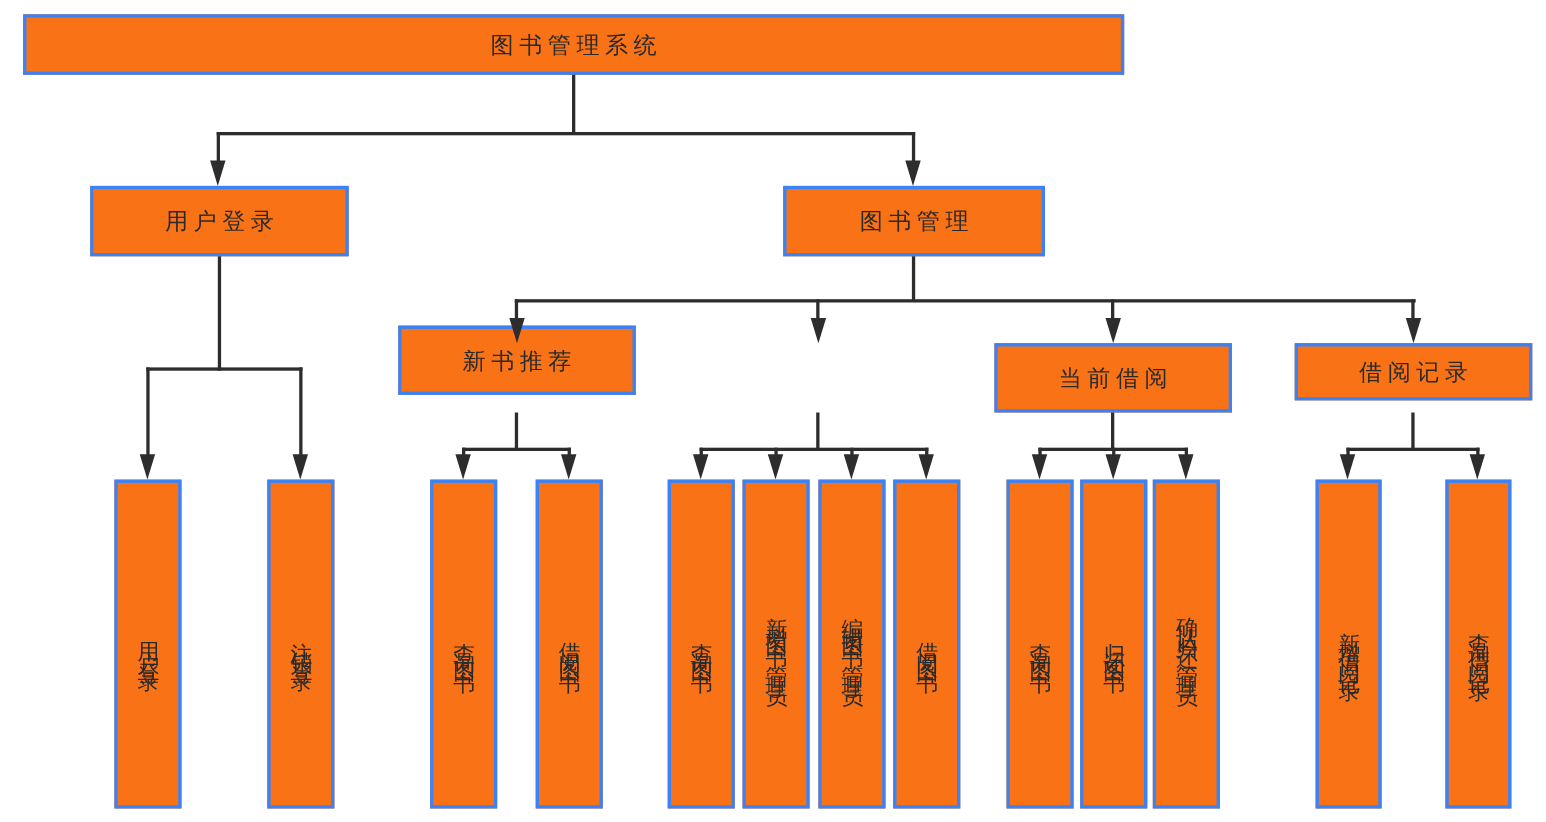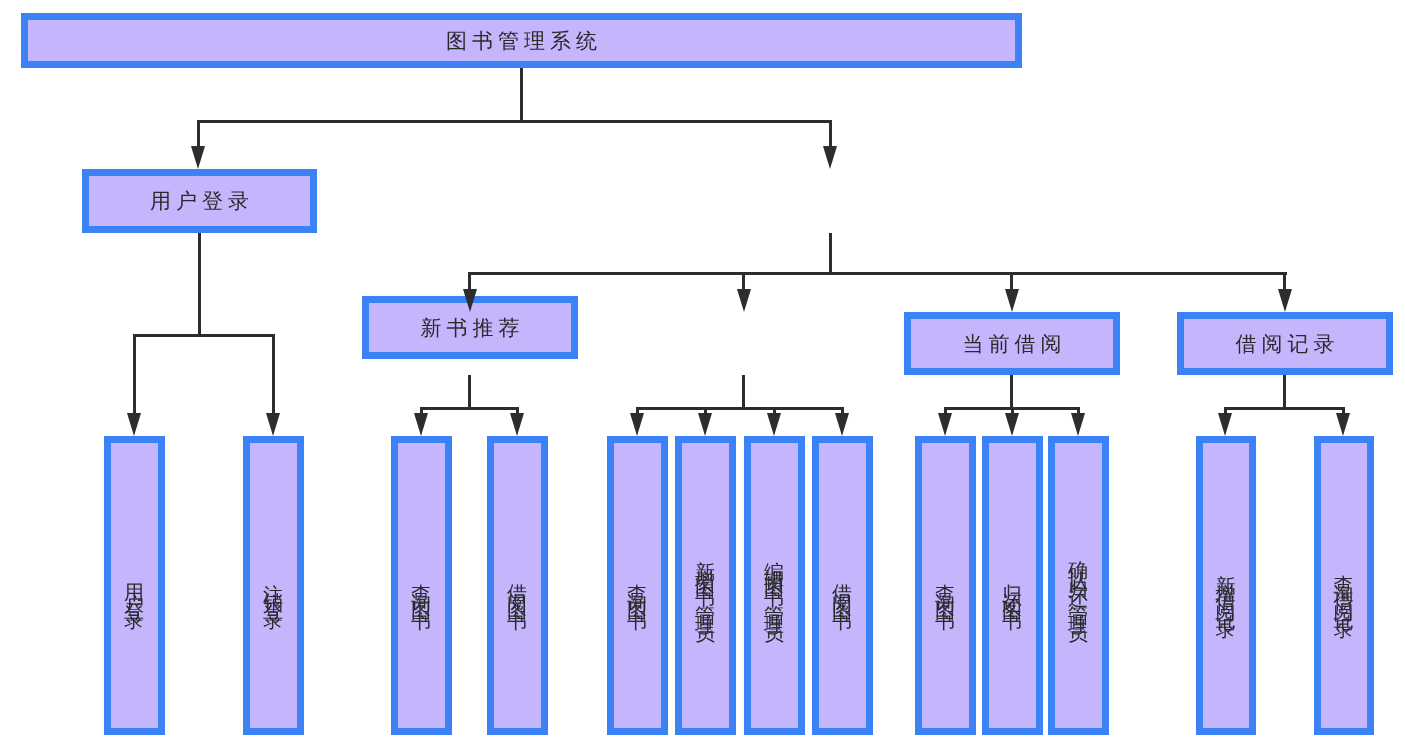--- a/index.html
+++ b/index.html
@@ -6,22 +6,22 @@
   .canvas{
     position:relative;
     width:1405px;height:747px;
     background:#ffffff;
     font-family:"Liberation Sans","DejaVu Sans",sans-serif;
     overflow:hidden;
   }
   .box{
     position:absolute;
     box-sizing:border-box;
-    background:#c4b5fd;
-    border:7px solid #3b82f6;
+    background:#f97316;
+    border:3px solid #3b82f6;
     display:flex;align-items:center;justify-content:center;
     color:#2a2a2a;
   }
   .hbox{font-size:21px;letter-spacing:5px;text-indent:5px;white-space:nowrap;}
   .vbox{
     writing-mode:vertical-rl;
     text-orientation:mixed;
     font-size:20px;letter-spacing:9px;
     line-height:1;
   }
@@ -45,24 +45,25 @@
   }
 </style>
 </head>
 <body>
 
 <div class="canvas">
 
   <div class="box hbox" style="left:21px;top:13px;width:1001px;height:55px;">图书管理系统</div>
 
   <div class="box hbox" style="left:82px;top:169px;width:235px;height:64px;">用户登录</div>
+  <div class="box hbox" style="left:712px;top:169px;width:238px;height:64px;">图书管理</div>
 
   <div class="box hbox" style="left:362px;top:296px;width:216px;height:63px;">新书推荐</div>
   <div class="box hbox" style="left:904px;top:312px;width:216px;height:63px;">当前借阅</div>
-  <div class="box hbox" style="left:1177px;top:312px;width:216px;height:63px;">借阅记录</div>
+  <div class="box hbox" style="left:1177px;top:312px;width:216px;height:52px;">借阅记录</div>
 
   <div class="box vbox" style="left:104px;top:436px;width:61px;height:299px;">用户登录</div>
   <div class="box vbox" style="left:243px;top:436px;width:61px;height:299px;">注销登录</div>
 
   <div class="box vbox" style="left:391px;top:436px;width:61px;height:299px;">查询图书</div>
   <div class="box vbox" style="left:487px;top:436px;width:61px;height:299px;">借阅图书</div>
 
   <div class="box vbox" style="left:607px;top:436px;width:61px;height:299px;">查询图书</div>
   <div class="box vbox" style="left:675px;top:436px;width:61px;height:299px;">新增图书（管理员）</div>
   <div class="box vbox" style="left:744px;top:436px;width:61px;height:299px;">编辑图书（管理员）</div>

